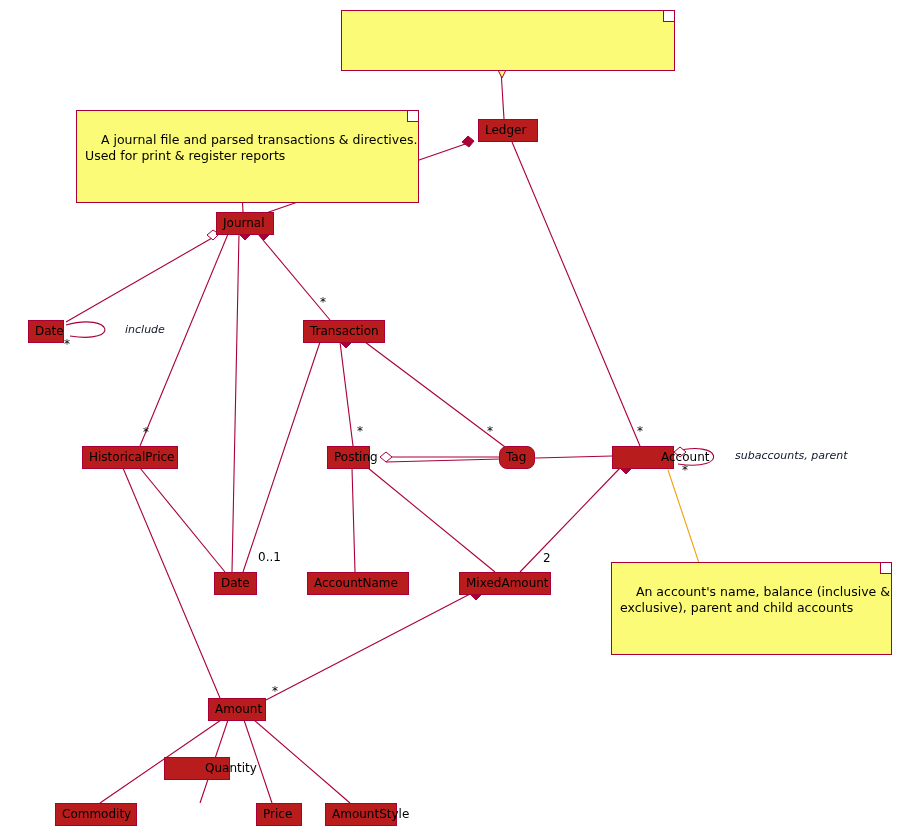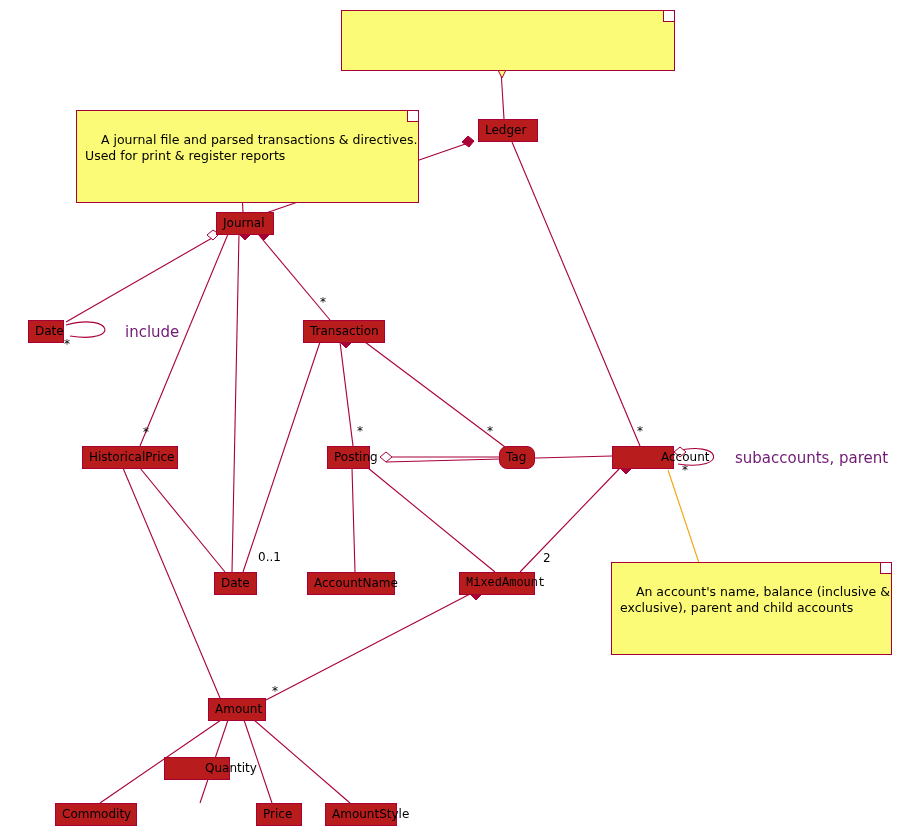--- a/index.html
+++ b/index.html
@@ -52,23 +52,24 @@
     top: 0;
     right: 0;
     width: 10px;
     height: 10px;
     background: #ffffff;
     border-left: 1px solid #a80036;
     border-bottom: 1px solid #a80036;
   }
   .label {
     position: absolute;
-    font-size: 15px;
-    color: #701a75;
+    font-size: 11px;
+    color: #0f172a;
     white-space: nowrap;
+    font-style: italic;
   }
   .mult {
     position: absolute;
     font-size: 12px;
     color: #000000;
     white-space: nowrap;
   }
 </style>
 </head>
 <body>
@@ -154,22 +155,22 @@
 
   <div class="node" style="left:478px;top:119px;width:60px;"><span>Ledger</span></div>
   <div class="node" style="left:216px;top:212px;width:58px;"><span>Journal</span></div>
   <div class="node" style="left:28px;top:320px;width:36px;"><span>Date</span></div>
   <div class="node" style="left:303px;top:320px;width:82px;"><span>Transaction</span></div>
   <div class="node" style="left:82px;top:446px;width:96px;"><span>HistoricalPrice</span></div>
   <div class="node" style="left:327px;top:446px;width:43px;"><span>Posting</span></div>
   <div class="node" style="left:499px;top:446px;width:36px;border-radius:8px;"><span>Tag</span></div>
   <div class="node" style="left:612px;top:446px;width:62px;padding-left:48px;"><span>Account</span></div>
   <div class="node" style="left:214px;top:572px;width:43px;"><span>Date</span></div>
-  <div class="node" style="left:307px;top:572px;width:88px;"><span>AccountName</span></div>
-  <div class="node" style="left:459px;top:572px;width:76px;font-family:Liberation Mono, monospace;"><span>MixedAmount</span></div>
+  <div class="node" style="left:307px;top:572px;width:102px;"><span>AccountName</span></div>
+  <div class="node" style="left:459px;top:572px;width:92px;"><span>MixedAmount</span></div>
   <div class="node" style="left:208px;top:698px;width:58px;"><span>Amount</span></div>
   <div class="node" style="left:55px;top:803px;width:82px;"><span>Commodity</span></div>
   <div class="node" style="left:164px;top:757px;width:66px;padding-left:40px;"><span>Quantity</span></div>
   <div class="node" style="left:256px;top:803px;width:46px;"><span>Price</span></div>
   <div class="node" style="left:325px;top:803px;width:72px;"><span>AmountStyle</span></div>
 
   <div class="note" style="left:341px;top:10px;width:334px;">
     <span class="fold"></span>
   </div>
   <div class="note" style="left:76px;top:110px;width:343px;">

